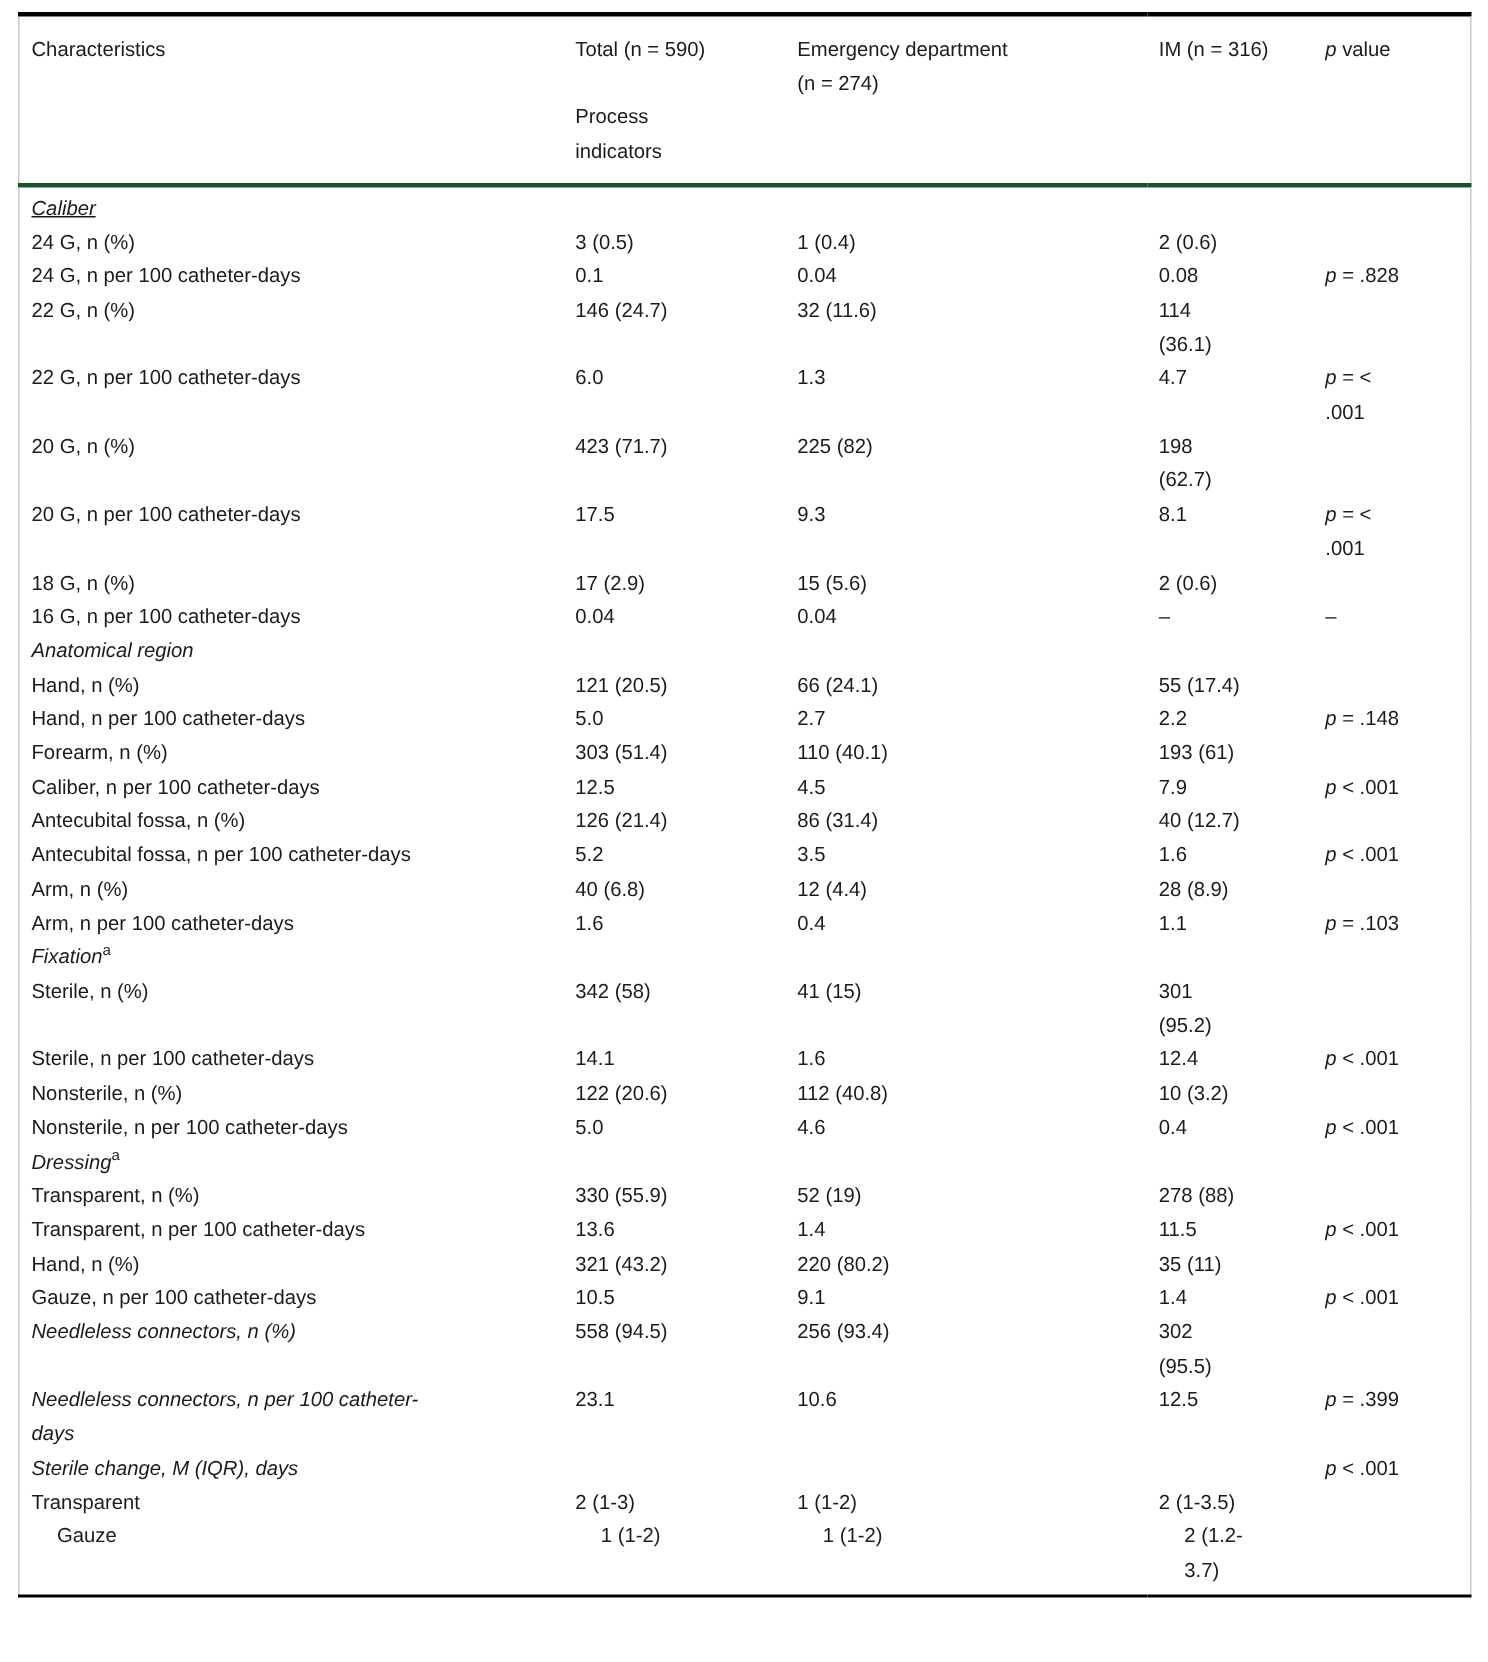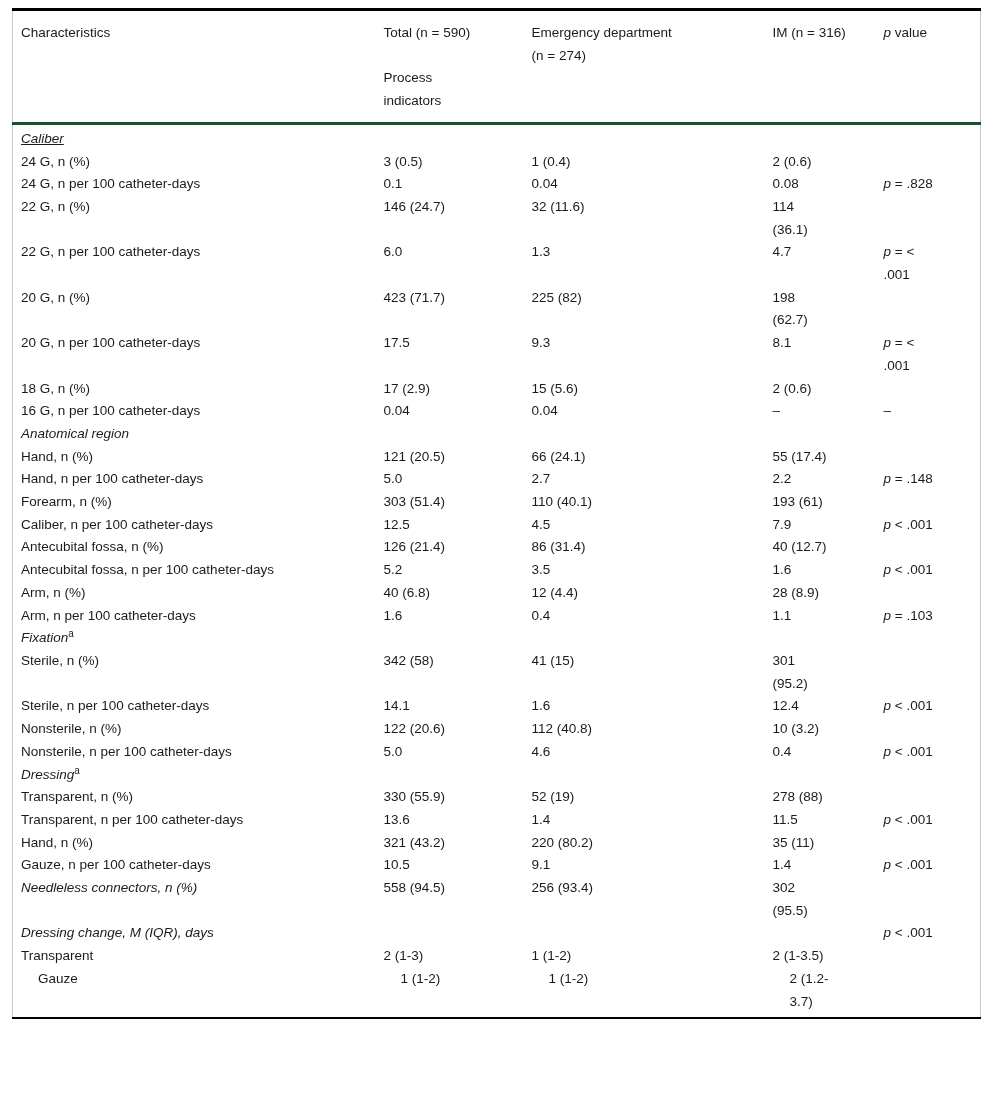--- a/index.html
+++ b/index.html
@@ -300,21 +300,29 @@
         </tr>
         <tr>
           <td class="it">Needleless connectors, n (%)</td>
           <td>558 (94.5)</td>
           <td>256 (93.4)</td>
           <td>302
 (95.5)</td>
           <td class="pfmt"></td>
         </tr>
         <tr>
-          <td class="it">Dressing change, M (IQR), days</td>
+          <td class="it">Needleless connectors, n per 100 catheter-
+days</td>
+          <td>23.1</td>
+          <td>10.6</td>
+          <td>12.5</td>
+          <td class="pfmt"><i>p</i> = .399</td>
+        </tr>
+        <tr>
+          <td class="it">Sterile change, M (IQR), days</td>
           <td></td>
           <td></td>
           <td></td>
           <td class="pfmt"><i>p</i> &lt; .001</td>
         </tr>
         <tr>
           <td>Transparent</td>
           <td>2 (1-3)</td>
           <td>1 (1-2)</td>
           <td>2 (1-3.5)</td>

